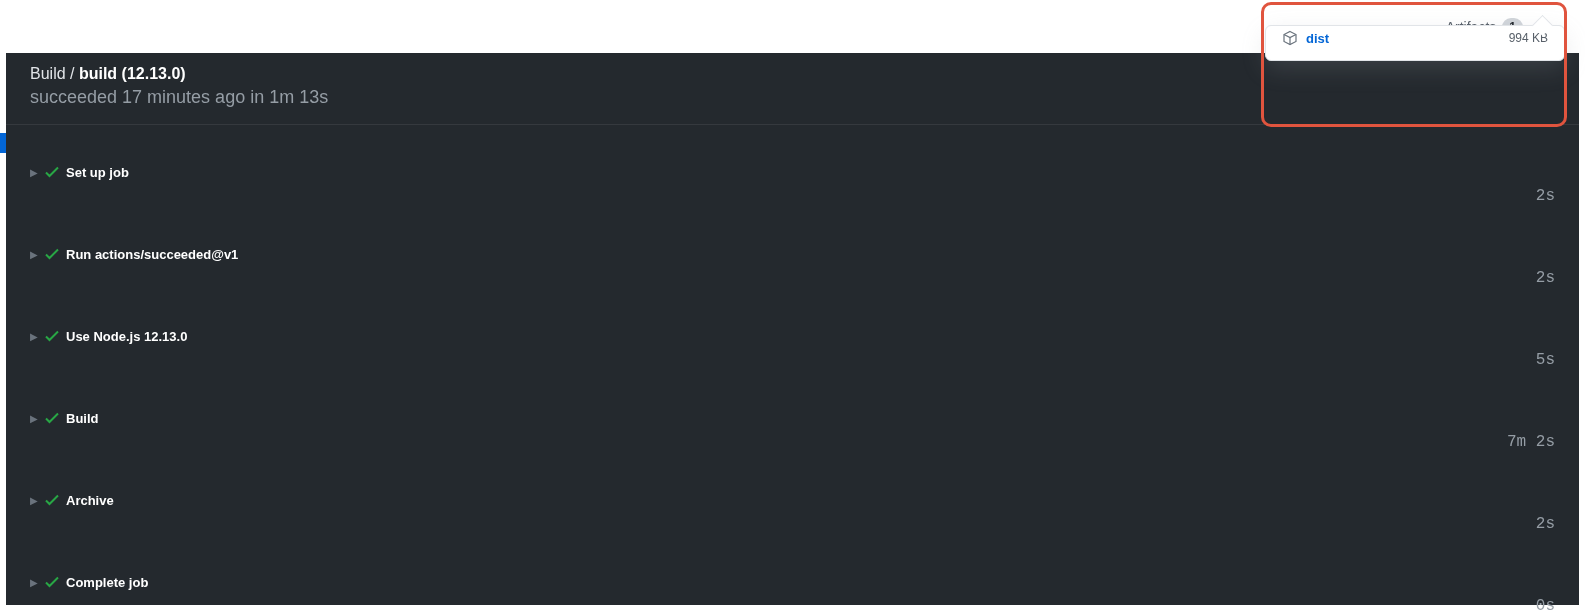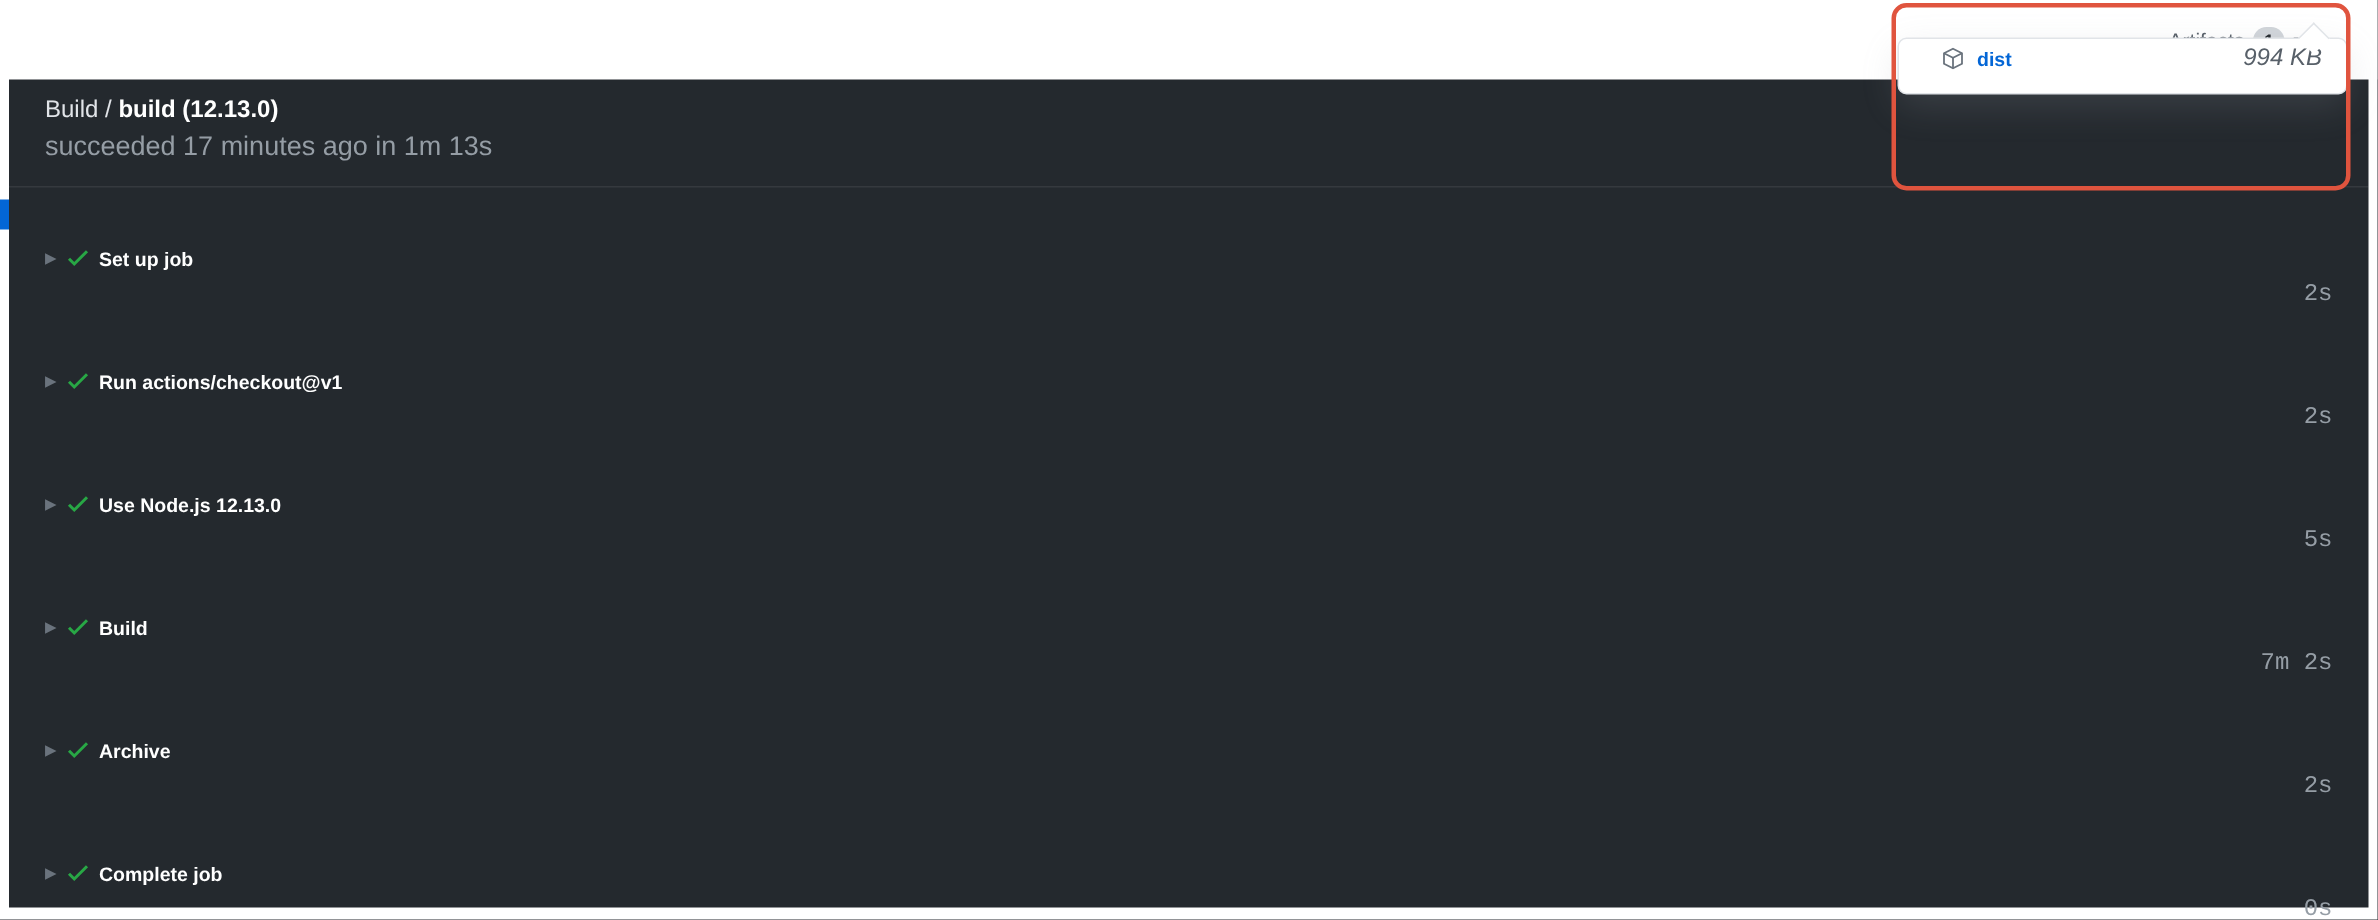--- a/index.html
+++ b/index.html
@@ -135,39 +135,38 @@
   }
   .dropdown-header {
     padding: 12px 16px 10px 16px;
     font-size: 13px;
     font-weight: 600;
     color: #24292e;
   }
   .artifact-row {
     display: flex;
     align-items: center;
-    padding: 4px 16px 14px 28px;
+    padding: 4px 16px 14px 16px;
     font-size: 13px;
   }
   .pkg-icon {
     color: #6a737d;
     margin-right: 8px;
     display: flex;
   }
   .pkg-icon svg { width: 16px; height: 16px; }
   .artifact-name {
     color: #0366d6;
     font-weight: 600;
     flex: 1;
     cursor: pointer;
   }
   .artifact-size {
     color: #586069;
-    font-size: 16px;
-    font-style: italic;
+    font-size: 12px;
   }
   .highlight-box {
     position: absolute;
     top: 2px;
     right: 18px;
     width: 306px;
     height: 125px;
     border: 3px solid #e0543e;
     border-radius: 10px;
     pointer-events: none;
@@ -204,21 +203,21 @@
       <span class="step-name">Set up job</span>
       <span class="step-time">2s</span>
     </div>
     <div class="step-row">
       <span class="chevron">▶</span>
       <span class="check">
           <svg viewBox="0 0 16 16" fill="none" stroke="currentColor" stroke-width="2">
             <path d="M2 8.5l3.5 3.5L14 3.5"></path>
           </svg>
         </span>
-      <span class="step-name">Run actions/checkout@v1</span>
+      <span class="step-name">Run actions/succeeded@v1</span>
       <span class="step-time">2s</span>
     </div>
     <div class="step-row">
       <span class="chevron">▶</span>
       <span class="check">
           <svg viewBox="0 0 16 16" fill="none" stroke="currentColor" stroke-width="2">
             <path d="M2 8.5l3.5 3.5L14 3.5"></path>
           </svg>
         </span>
       <span class="step-name">Use Node.js 12.13.0</span>

